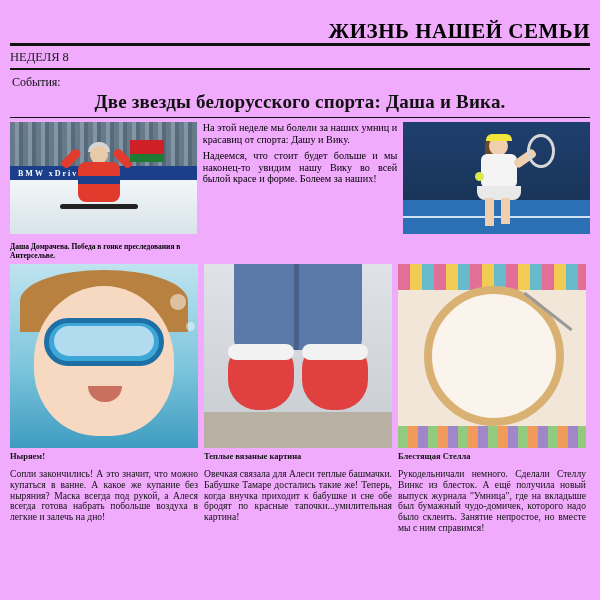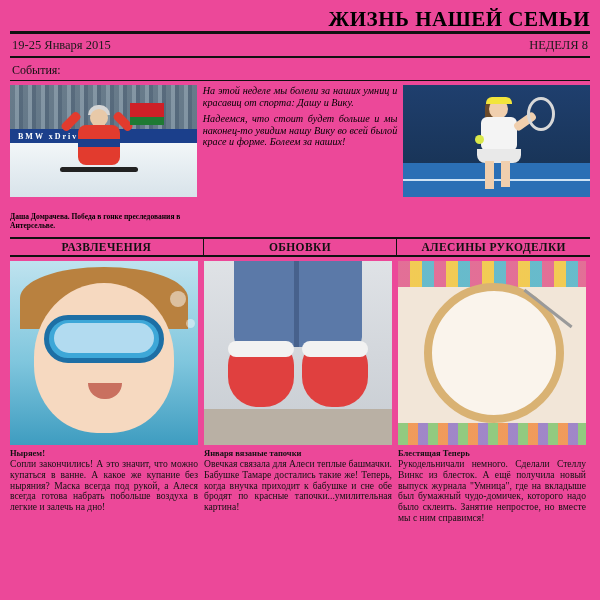--- a/index.html
+++ b/index.html
@@ -12,22 +12,22 @@
     height: 600px;
     overflow: hidden;
     font-family: "Liberation Serif", serif;
     color: #111;
   }
   .page {
     width: 600px;
     height: 600px;
     position: relative;
     box-sizing: border-box;
-    padding: 0 10px;
-    background: #ec4899;
+    padding: 12px 10px;
+    background: #f0abfc;
   }
 
   
   .masthead {
     height: 30px;
     display: flex;
     align-items: flex-end;
     justify-content: flex-end;
     border-bottom: 3px solid #111;
     padding-bottom: 1px;
@@ -75,34 +75,33 @@
   .story {
     display: flex;
     gap: 6px;
     align-items: flex-start;
   }
   .story-col {
     width: 188px;
   }
   .story-mid {
     width: 196px;
-    font-style: italic;
   }
   .photo {
     width: 100%;
     display: block;
     position: relative;
     overflow: hidden;
     background: #888;
   }
   .caption {
     font-size: 7.5px;
     font-weight: bold;
     line-height: 9px;
-    margin-top: 15px;
+    margin-top: 8px;
     color: #000;
   }
   .body-text {
     font-size: 10.2px;
     line-height: 11.6px;
     text-align: justify;
     color: #000;
   }
   .body-text p { margin: 0 0 5px 0; }
 
@@ -125,21 +124,21 @@
 
   .three-cols {
     display: flex;
     gap: 6px;
     margin-top: 4px;
   }
   .three-cols .col { width: 188px; }
   .subcap {
     font-size: 8.5px;
     font-weight: bold;
-    margin: 3px 0 1px 0;
+    margin: 3px 0 8px 0;
   }
   .col-text {
     font-size: 9.6px;
     line-height: 10.8px;
     text-align: justify;
   }
 
   
   .ph { position:absolute; }
 
@@ -208,25 +207,25 @@
 </head>
 <body>
 
 <div class="page">
 
   <div class="masthead">
     <div class="masthead-title">ЖИЗНЬ НАШЕЙ СЕМЬИ</div>
   </div>
 
   <div class="dateline">
-    <div class="left">19-25 Января 2015</div>
     <div class="right">НЕДЕЛЯ 8</div>
   </div>
 
   <div class="events-label">События:</div>
+  <div class="headline">Две звезды белорусского спорта: Даша и Вика.</div>
   <hr class="hr-thin">
 
   <div class="story">
 
     <div class="story-col">
       <div class="photo biathlon">
         <div class="ph bi-crowd"></div>
         <div class="ph bi-banner">
           <span class="bi-banner-txt">BMW xDrive</span>
         </div>
@@ -264,25 +263,20 @@
           <div class="tn-legL"></div>
           <div class="tn-legR"></div>
           <div class="tn-arm"></div>
           <div class="tn-racket"></div>
           <div class="tn-ball"></div>
         </div>
       </div>
     </div>
   </div>
 
-  <div class="section-bar">
-    <div class="sec">РАЗВЛЕЧЕНИЯ</div>
-    <div class="sec">ОБНОВКИ</div>
-    <div class="sec">АЛЕСИНЫ РУКОДЕЛКИ</div>
-  </div>
 
   <div class="three-cols">
 
     <div class="col">
       <div class="photo snorkel">
         <div class="ph sn-hair"></div>
         <div class="ph sn-face"></div>
         <div class="ph sn-mask"></div>
         <div class="ph sn-maskglass"></div>
         <div class="ph sn-mouth"></div>
@@ -295,29 +289,29 @@
 
     <div class="col">
       <div class="photo slippers">
         <div class="ph sl-floor"></div>
         <div class="ph sl-jeans"></div>
         <div class="ph sl-shoeL"></div>
         <div class="ph sl-shoeR"></div>
         <div class="ph sl-cuffL"></div>
         <div class="ph sl-cuffR"></div>
       </div>
-      <div class="subcap">Января вязаные тапочки</div>
+      <div class="subcap">Теплые вязаные картина</div>
       <div class="col-text">Овечкая связала для Алеси теплые башмачки. Бабушке Тамаре достались такие же! Теперь, когда внучка приходит к бабушке и сне обе бродят по красные тапочки...умилительная картина!</div>
     </div>
 
     <div class="col">
       <div class="photo embro">
         <div class="ph em-band"></div>
         <div class="ph em-band2"></div>
         <div class="ph em-ring"></div>
         <div class="ph em-needle"></div>
       </div>
-      <div class="subcap">Блестящая Теперь</div>
+      <div class="subcap">Блестящая Стелла</div>
       <div class="col-text">Рукодельничали немного. Сделали Стеллу Винкс из блесток. А ещё получила новый выпуск журнала "Умница", где на вкладыше был бумажный чудо-домичек, которого надо было склеить. Занятие непростое, но вместе мы с ним справимся!</div>
     </div>
   </div>
 
 </div>
 
 </body></html>

